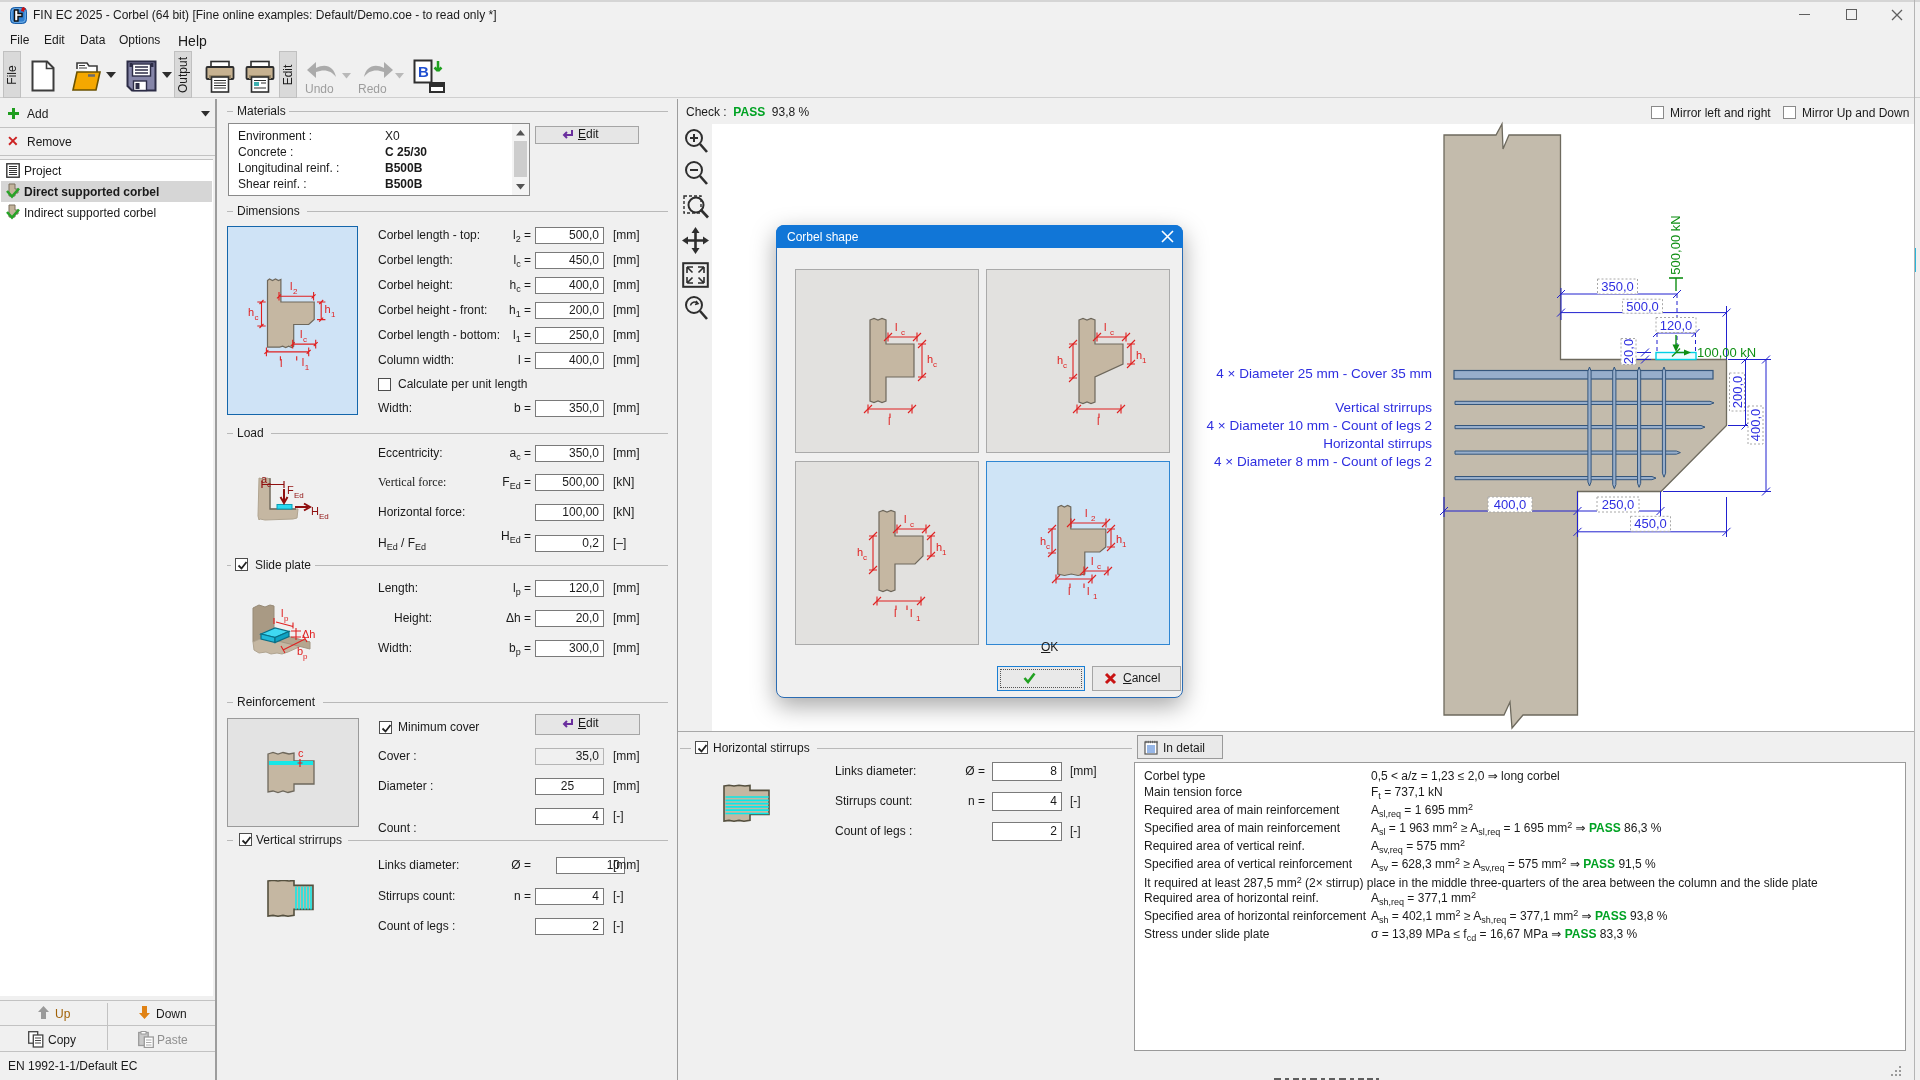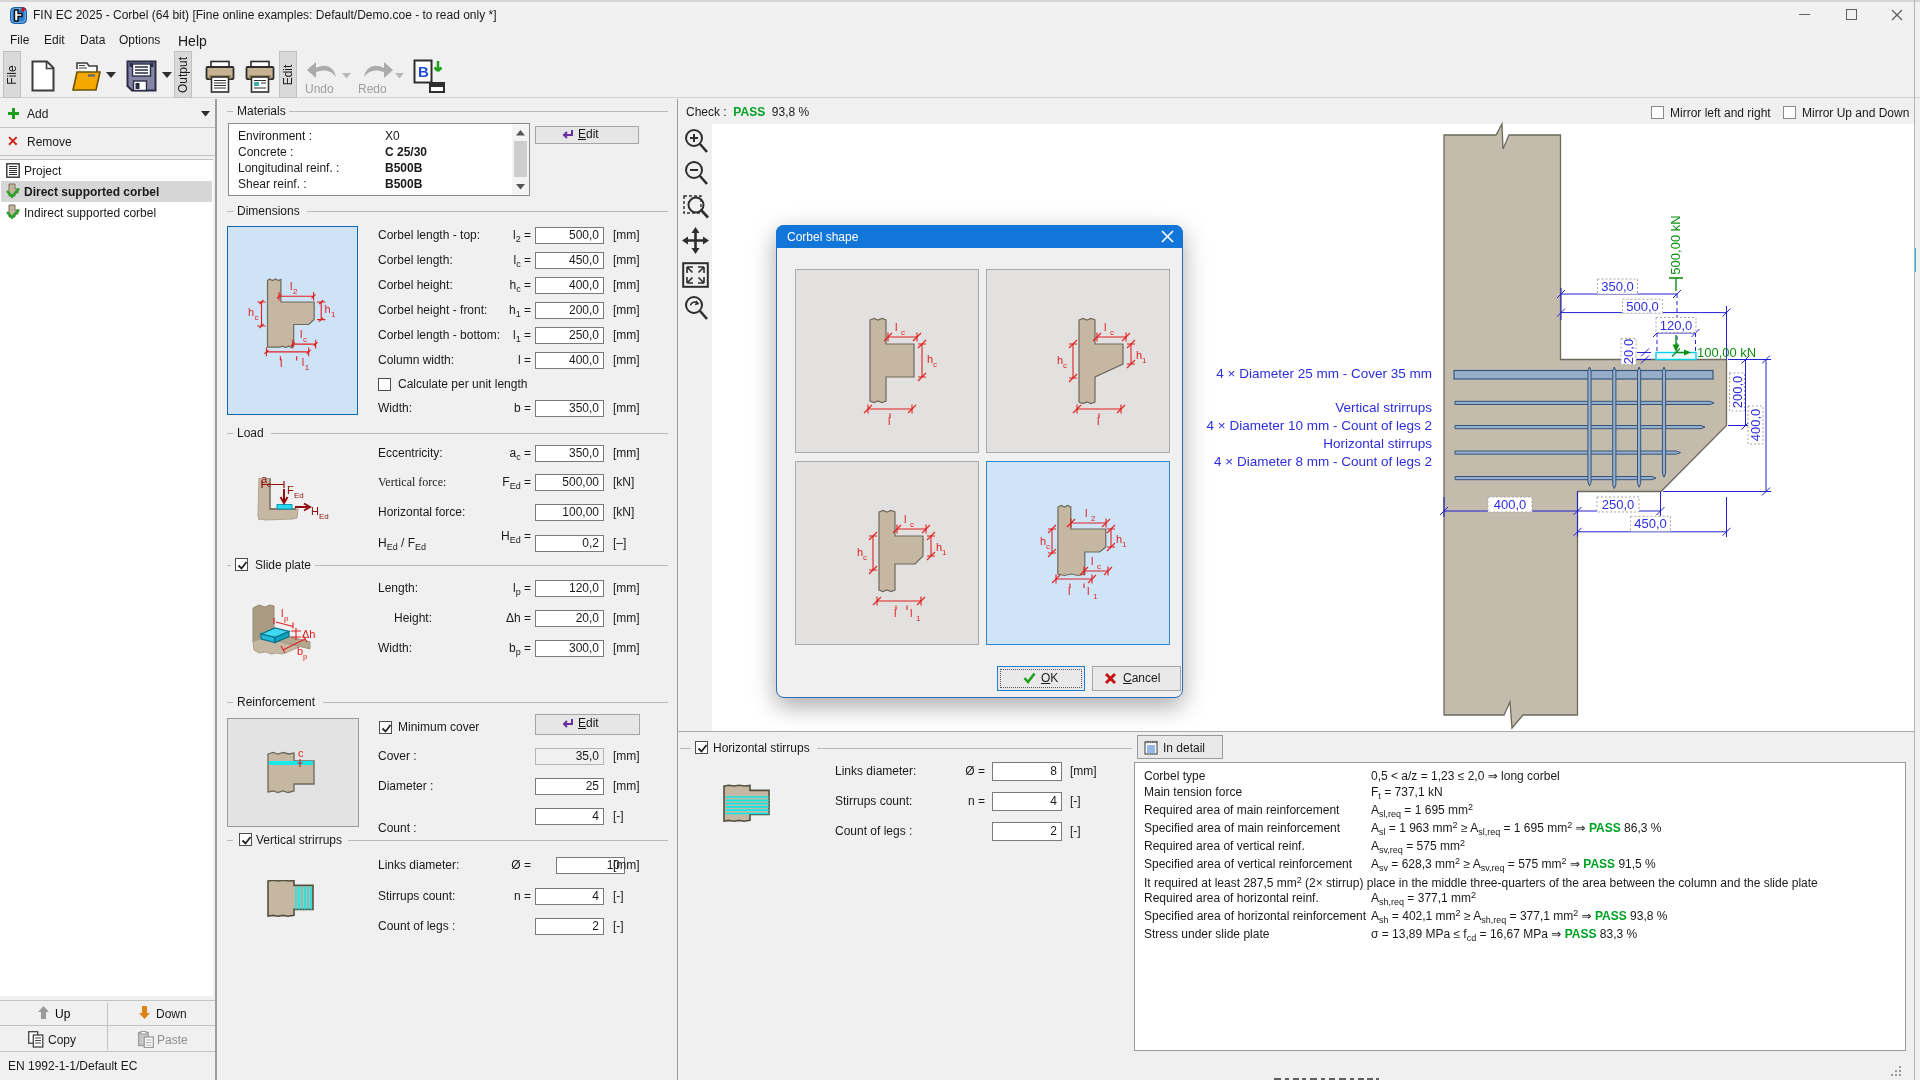--- a/index.html
+++ b/index.html
@@ -138,21 +138,21 @@
 <svg class="ab" style="left:5px;top:204px" width="16" height="17" viewBox="0 0 16 17">
 <path d="M4 1 L10 1 L10 6 L13 6 L13 10 L10 10 L10 13 L4 13 Z" fill="#c3b49c" stroke="#7a6f5c" stroke-width="1"></path>
 <path d="M2 8 L7 13.5 L14 5.5" stroke="#27a327" stroke-width="2.6" fill="none"></path>
 </svg>
 <div class="lbl" style="left:24px;top:206px;">Indirect supported corbel</div>
 <div class="ab" style="left:0;top:1000px;width:215px;height:26px;border-top:1px solid #c2c2c2;border-bottom:1px solid #c2c2c2;"></div>
 <div class="ab" style="left:107px;top:1003px;width:1px;height:47px;background:#c2c2c2;"></div>
 <svg class="ab" style="left:38px;top:1006px" width="11" height="13">
     <path d="M5.5 0 L11 6 L8 6 L8 13 L3 13 L3 6 L0 6 Z" fill="#9a9a9a"></path>
   </svg>
-<div class="lbl" style="left:55px;top:1007px;color:#000000;">Up</div>
+<div class="lbl" style="left:55px;top:1007px;color:#a16207;">Up</div>
 <svg class="ab" style="left:139px;top:1006px" width="11" height="13">
     <path d="M5.5 13 L11 7 L8 7 L8 0 L3 0 L3 7 L0 7 Z" fill="#e08214"></path>
   </svg>
 <div class="lbl" style="left:156px;top:1007px;">Down</div>
 <div class="ab" style="left:0;top:1026px;width:215px;height:26px;border-bottom:1px solid #c2c2c2;"></div>
 <svg class="ab" style="left:28px;top:1031px" width="16" height="17" viewBox="0 0 16 17">
 <rect x="0.7" y="0.7" width="9" height="11.5" fill="#fff" stroke="#444" stroke-width="1.3"></rect>
 <rect x="5.3" y="4" width="9.5" height="12" fill="#fff" stroke="#444" stroke-width="1.3"></rect>
 <path d="M7 7 h6 M7 9.5 h6 M7 12 h6" stroke="#444" stroke-width="1"></path>
 </svg>
@@ -344,21 +344,21 @@
 <div class="lbl" style="left:398px;top:720px;">Minimum cover</div>
 <div class="btn" style="left:535px;top:714px;width:105px;height:21px;"></div>
 <svg class="ab" style="left:561px;top:718px" width="13" height="12" viewBox="0 0 13 12">
     <path d="M11 1 L11 6 L3 6 M6 3 L3 6 L6 9" stroke="#6a2f9e" stroke-width="2" fill="none"></path>
   </svg>
 <div class="lbl" style="left:578px;top:716px;"><u>E</u>dit</div>
 <div class="lbl" style="left:378px;top:749px;">Cover :</div>
 <div class="inp" style="left:535px;top:748px;width:69px;height:17px;background:#f0f0f0;border-color:#b5b5b5;line-height:15px;">35,0</div>
 <div class="unit" style="left:613px;top:749px;">[mm]</div>
 <div class="lbl" style="left:378px;top:779px;">Diameter :</div>
-<div class="inp" style="left:535px;top:778px;width:69px;height:17px;background:#fff;border-color:#7a7a7a;line-height:15px;">25</div>
+<div class="inp" style="left:535px;top:778px;width:69px;height:17px;background:#fff;border-color:#7a7a7a;line-height:15px;text-align:center;">25</div>
 <div class="unit" style="left:613px;top:779px;">[mm]</div>
 <div class="lbl" style="left:378px;top:809px;margin-top:12px;">Count :</div>
 <div class="inp" style="left:535px;top:808px;width:69px;height:17px;background:#fff;border-color:#7a7a7a;line-height:15px;">4</div>
 <div class="unit" style="left:613px;top:809px;">[-]</div>
 <div class="cb" style="left:239px;top:833px;border-color:#4d4d4d;">
     <svg width="13" height="13">
       <path d="M2.5 6.5 L5.5 9.5 L10.5 3" stroke="#222" stroke-width="1.8" fill="none"></path>
     </svg>
   </div>
 <div class="lbl" style="left:256px;top:833px;">Vertical strirrups</div>
@@ -609,21 +609,21 @@
     <text x="111" y="108" font-size="8" fill="#e02020">c</text>
     <text x="101" y="134" font-size="11" fill="#e02020">l</text>
     <text x="107" y="138" font-size="8" fill="#e02020">1</text>
     <text x="82" y="134" font-size="11" fill="#e02020">l</text>
 </svg>
 <div class="ab" style="left:997px;top:666px;width:88px;height:25px;background:#e9e9e9;border:1px solid #1a7fd4;"></div>
 <div class="ab" style="left:1000px;top:669px;width:82px;height:19px;border:1px dotted #555;"></div>
 <svg class="ab" style="left:1023px;top:672px" width="13" height="12">
     <path d="M1.5 6 L5 10 L11.5 1.5" stroke="#21a121" stroke-width="2.6" fill="none"></path>
   </svg>
-<div class="lbl" style="left:1041px;top:671px;text-align:center;"><u>O</u>K</div>
+<div class="lbl" style="left:1041px;top:640px;text-align:center;"><u>O</u>K</div>
 <div class="ab" style="left:1092px;top:666px;width:89px;height:25px;background:#e9e9e9;border:1px solid #a5a5a5;"></div>
 <svg class="ab" style="left:1104px;top:672px" width="13" height="13">
     <path d="M2 2 L11 11 M11 2 L2 11" stroke="#c81414" stroke-width="3"></path>
   </svg>
 <div class="lbl" style="left:1123px;top:671px;"><u>C</u>ancel</div>
 <div class="gline" style="left:680px;top:748px;width:11px;"></div>
 <div class="cb" style="left:695px;top:741px;border-color:#4d4d4d;">
     <svg width="13" height="13">
       <path d="M2.5 6.5 L5.5 9.5 L10.5 3" stroke="#222" stroke-width="1.8" fill="none"></path>
     </svg>

